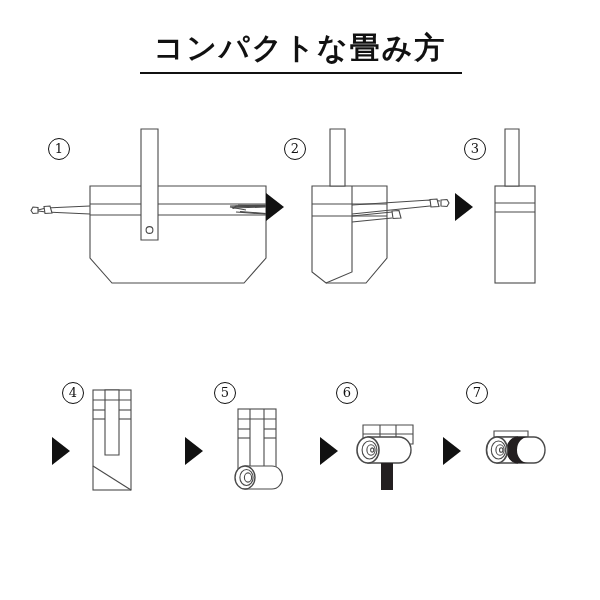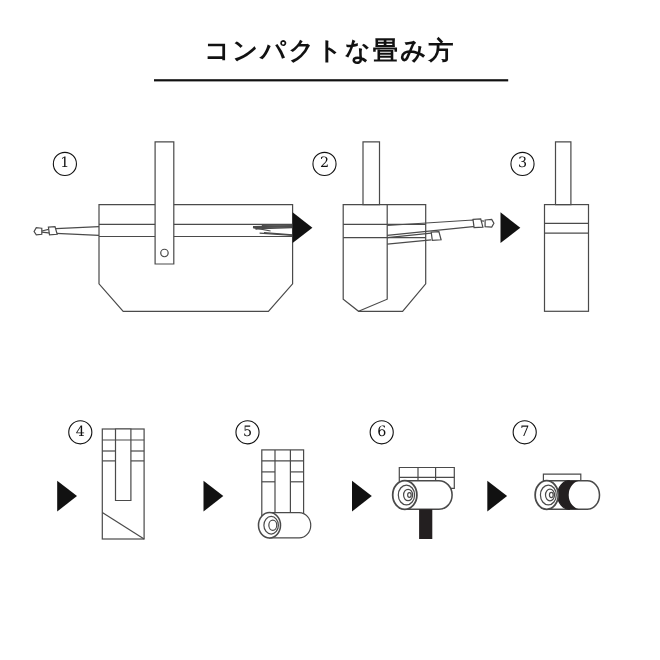--- a/index.html
+++ b/index.html
@@ -24,22 +24,22 @@
   }
 
   .heading-block {
     position: absolute;
     left: 0;
     top: 34px;
     width: 600px;
     text-align: center;
   }
   .heading-text {
-    font-family: Liberation Serif, serif;
-    font-size: 23px;
+    font-family: Liberation Mono, monospace;
+    font-size: 30px;
     font-weight: 700;
     letter-spacing: 2.0px;
     line-height: 1.1;
     color: #111111;
     display: block;
   }
   .heading-rule {
     position: absolute;
     left: 140px;
     top: 72px;

